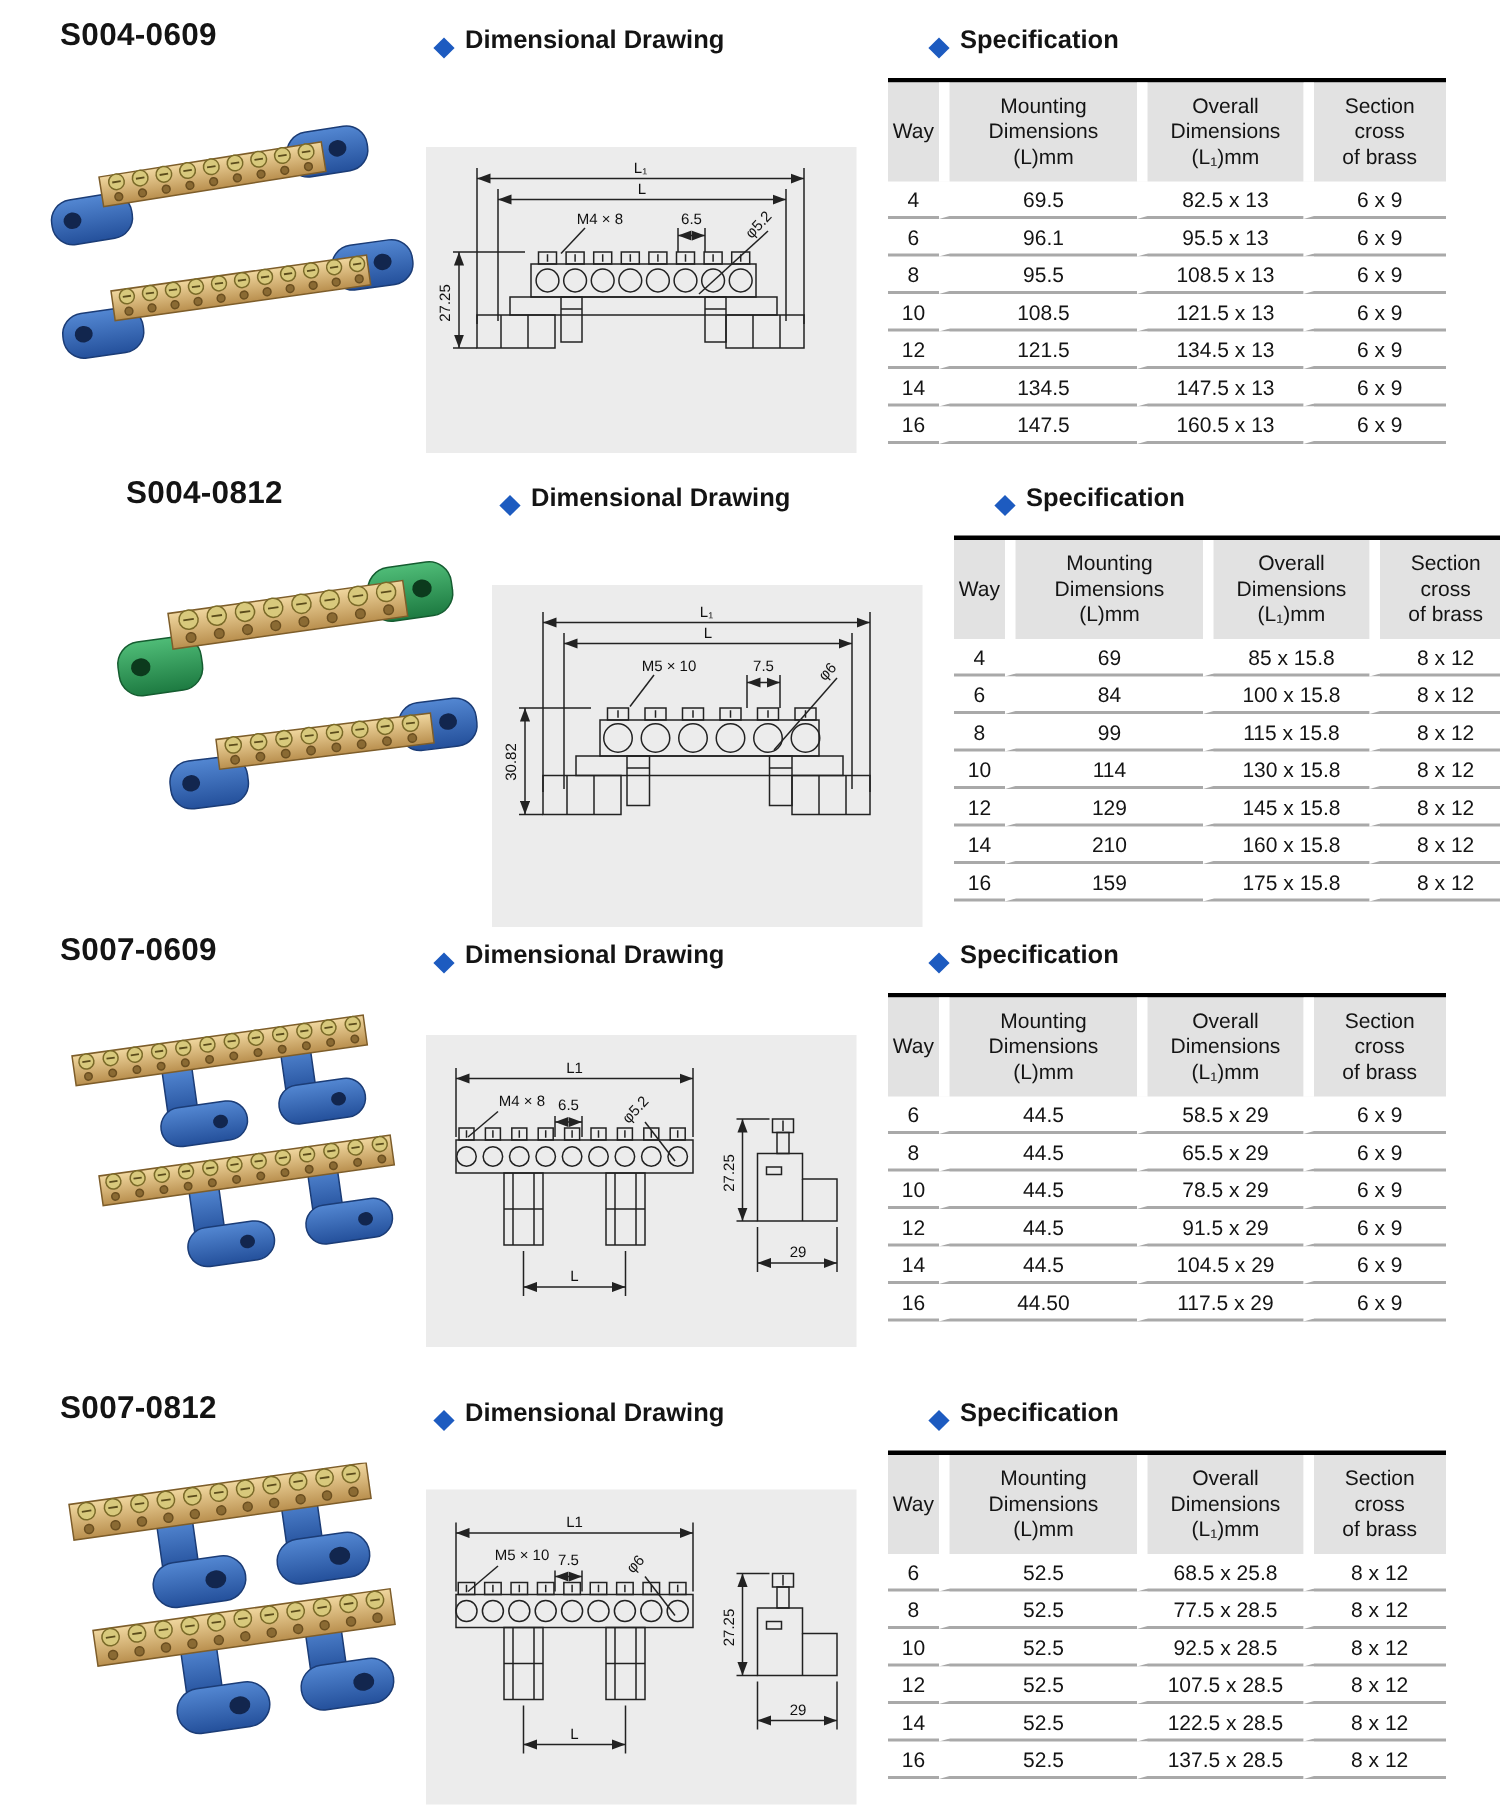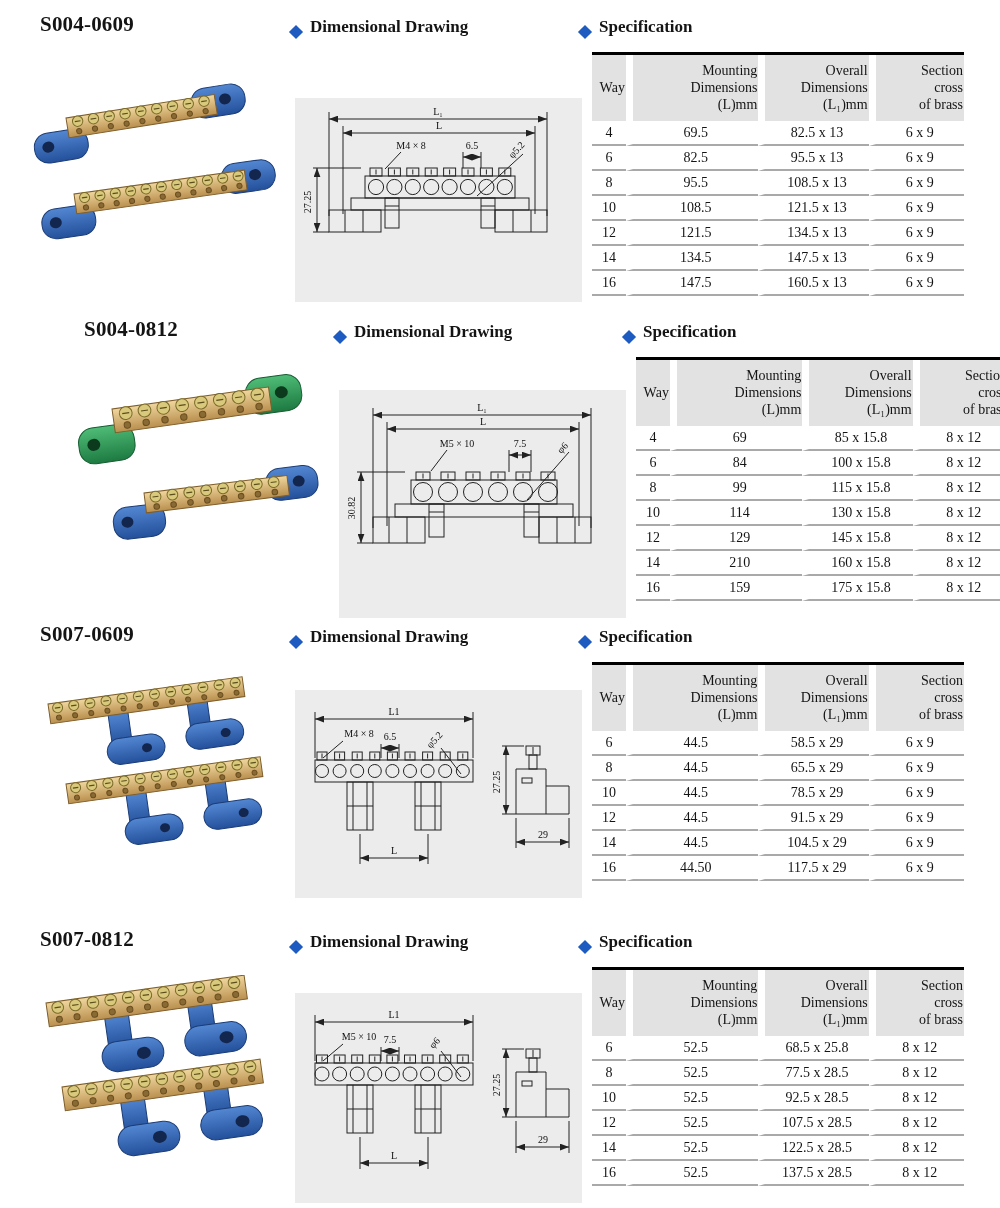--- a/index.html
+++ b/index.html
@@ -1,29 +1,29 @@
 <!DOCTYPE html>
 <html style="--accent: #1d5bc0; --panel: #ececec; --headgray: #e2e2e2; --rowline: #a9a9a9;"><head>
 <meta charset="utf-8">
 <style>
   html,body{margin:0;padding:0;background:#fff;}
   #page{position:relative;width:1000px;height:1208px;background:#fff;overflow:hidden;
-        font-family:Liberation Serif, serif;color:#141414;}
+        font-family:Liberation Sans, sans-serif;color:#141414;}
   .sec{position:absolute;left:0;width:1000px;}
   .model{position:absolute;left:40px;top:12px;margin:0;font-size:21px;font-weight:700;letter-spacing:.2px;}
   .hdr{position:absolute;top:17px;display:flex;align-items:flex-end;gap:9px;font-size:17px;font-weight:700;}
   .hdr-draw{left:291px;}
-  .hdr-spec{left:580px;}
+  .hdr-spec{left:621px;}
   .diamond{width:10px;height:10px;background:var(--accent,#1d5bc0);transform:rotate(45deg);flex:0 0 auto;}
   .photo{position:absolute;left:22px;top:60px;}
-  .panel{position:absolute;left:295px;width:287px;background:var(--panel,#ececec);}
+  .panel{position:absolute;left:284px;width:287px;background:var(--panel,#ececec);}
   .spec{position:absolute;left:592px;top:52px;width:372px;border-collapse:separate;border-spacing:0;
         table-layout:fixed;border-top:3px solid #000;font-size:14px;}
   .spec th{background:var(--headgray,#e2e2e2);font-weight:400;padding:7px 1px 8px;line-height:1.22;
-           white-space:pre-line;vertical-align:middle;text-align:right;box-sizing:border-box;}
+           white-space:pre-line;vertical-align:middle;text-align:center;box-sizing:border-box;}
   .spec td{text-align:center;height:25px;border-bottom:2px solid var(--rowline,#a9a9a9);
            box-sizing:border-box;padding:0 1px;}
   .spec th + th, .spec tr > td + td{border-left:7px solid #fff;}
   .cw0{width:32px;} .cw1{width:125px;} .cw2{width:104px;} .cw3{width:90px;}
   .dl{stroke:#222;fill:none;stroke-width:1;}
   .dt{font-size:10px;fill:#111;text-anchor:middle;}
 </style>
 </head>
 <body>
 
@@ -224,21 +224,21 @@
       </thead>
       <tbody>
           <tr>
             <td>4</td>
             <td>69.5</td>
             <td>82.5 x 13</td>
             <td>6 x 9</td>
           </tr>
           <tr>
             <td>6</td>
-            <td>82.5</td>
+            <td>96.1</td>
             <td>95.5 x 13</td>
             <td>6 x 9</td>
           </tr>
           <tr>
             <td>8</td>
             <td>95.5</td>
             <td>108.5 x 13</td>
             <td>6 x 9</td>
           </tr>
           <tr>

